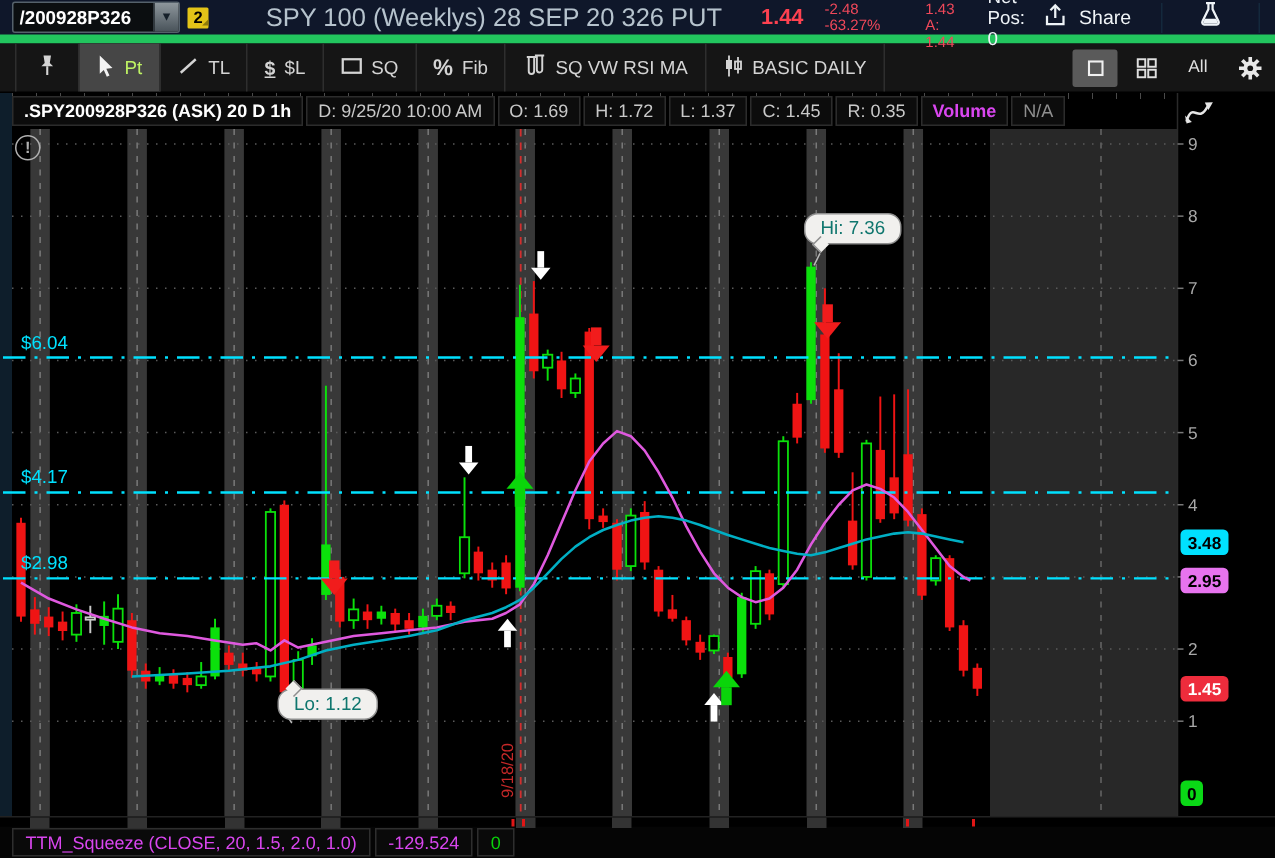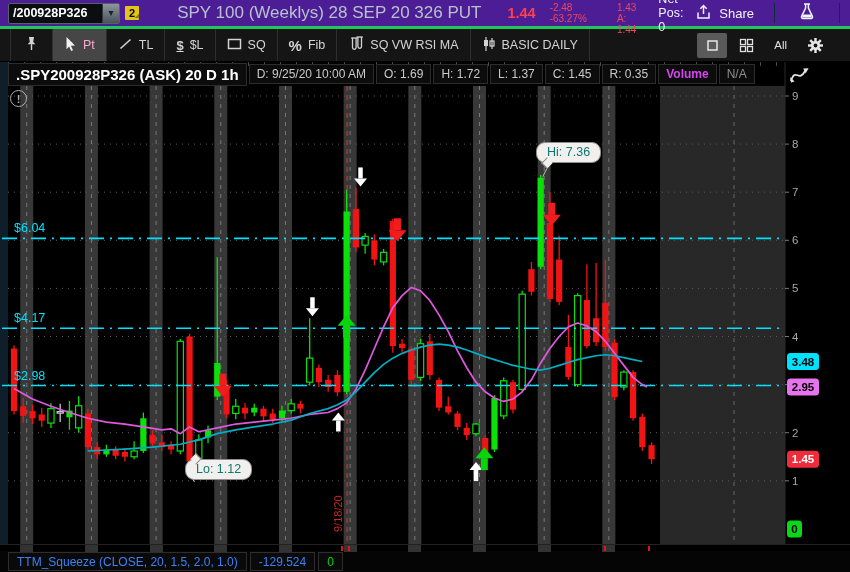--- a/index.html
+++ b/index.html
@@ -1,73 +1,73 @@
 <!DOCTYPE html>
 <html><head>
 <meta charset="utf-8">
 <style>
   html,body{margin:0;padding:0;background:#000;}
   body{width:850px;height:572px;overflow:hidden;font-family:"Liberation Sans",sans-serif;-webkit-font-smoothing:antialiased;}
   *{box-sizing:border-box;}
 
   
-  #topbar{height:29px;background:#4c1d95;display:flex;align-items:center;border-bottom:3px solid #22c55e;color:#c6d2da;}
+  #topbar{height:29px;background:#0f172a;display:flex;align-items:center;border-bottom:6px solid #22c55e;color:#c6d2da;}
   .sym-box{margin-left:8px;height:21px;width:112px;background:#0b0e10;border:1px solid #55616b;display:flex;align-items:center;border-radius:2px;}
   .sym-box input{flex:1;min-width:0;background:transparent;border:none;outline:none;color:#fff;font-weight:bold;font-size:12.5px;padding:0 4px;font-family:"Liberation Sans",sans-serif;}
   .sym-caret{width:17px;height:100%;background:linear-gradient(#8d969c,#49535a);border-left:1px solid #30383e;display:flex;align-items:center;justify-content:center;cursor:pointer;}
   .sym-caret::before{content:"▾";color:#16202a;font-size:10px;line-height:1;}
   .badge2{margin-left:5px;background:#e3c418;color:#000;font-size:11px;font-weight:bold;padding:1px 4px;position:relative;border-radius:1px;}
   .badge2::after{content:"";position:absolute;right:-3px;bottom:-1px;border:3px solid transparent;border-left-color:#8f7b0a;transform:rotate(45deg);}
   .tb-desc{margin-left:38px;font-size:17px;color:#b6c3cd;white-space:nowrap;}
   .tb-last{margin-left:26px;font-size:14.5px;font-weight:bold;color:#fd4150;}
   .tb-2line{margin-left:14px;font-size:10px;line-height:11px;color:#f0485a;text-align:left;}
   .tb-sep{width:1px;height:20px;background:#14293c;margin:0 8px;}
   .tb-netpos{font-size:12.5px;color:#eef3f7;margin-left:6px;}
   .tb-right{margin-left:auto;display:flex;align-items:center;}
   .tb-btn{display:flex;align-items:center;gap:7px;color:#f0f4f7;font-size:13px;padding:0 12px;height:29px;cursor:pointer;}
   .tb-icon-btn{padding:0 16px;height:29px;display:flex;align-items:center;cursor:pointer;}
 
   
   #toolbar{height:33px;background:#151515;display:flex;align-items:stretch;border-bottom:1px solid #000;}
   .tool{display:flex;align-items:center;gap:6px;padding:0 11px;color:#d4d4d4;font-size:12.5px;border-right:1px solid #2e2e2e;cursor:pointer;white-space:nowrap;}
   .tool.first{border-left:1px solid #2e2e2e;margin-left:10px;padding:0 14px;}
-  .tool.selected{background:#464646;color:#f9a8d4;}
+  .tool.selected{background:#464646;color:#bef264;}
   .tool .glyph{font-weight:bold;font-size:13px;}
-  .tool-right{margin-left:auto;display:flex;align-items:center;gap:4px;padding-right:20px;}
+  .tool-right{margin-left:auto;display:flex;align-items:center;gap:4px;padding-right:2px;}
   .sqbtn{width:30px;height:25px;display:flex;align-items:center;justify-content:center;cursor:pointer;border-radius:2px;}
   .sqbtn.hl{background:#5a5a5a;}
   .allbtn{color:#e0e0e0;font-size:11.5px;padding:4px 9px;cursor:pointer;}
 
   
   #chartwrap{position:relative;height:482px;background:#000;}
   #chartsvg{position:absolute;left:0;top:0;}
   #hdr{position:absolute;left:0;top:1px;height:22px;display:flex;align-items:center;z-index:5;font-size:12px;}
   .hseg{background:#0c0c0c;border:1px solid #2c2c2c;padding:2px 7px;margin-right:2px;color:#c9c9c9;white-space:nowrap;}
-  .hseg.title{color:#fff;font-weight:bold;font-size:15px;margin-left:8px;}
+  .hseg.title{color:#fff;font-weight:bold;font-size:12px;margin-left:8px;}
   .hseg.vol{color:#d946ef;font-weight:bold;}
   .hseg.na{color:#8f8f8f;}
   .hseg.study{color:#e06ce8;}
   #corner-icon{position:absolute;left:788px;top:3px;z-index:6;cursor:pointer;}
   #info-icon{position:absolute;left:10px;top:28px;width:17px;height:17px;border:1.6px solid #b0b0b0;border-radius:50%;color:#b0b0b0;z-index:4;display:flex;align-items:center;justify-content:center;}
   #info-icon::before{content:"!";font-weight:bold;font-size:11px;}
   .callout{position:absolute;background:#f1f0ee;border:1px solid #8e8e8e;border-radius:9px;padding:2px 10px 3px 10px;color:#0f766e;font-size:12.5px;z-index:7;white-space:nowrap;}
   .callout::before{content:"";position:absolute;width:7px;height:7px;background:#f1f0ee;border-left:1px solid #8e8e8e;border-bottom:1px solid #8e8e8e;}
   #callout-hi{left:536px;top:80px;}
   #callout-hi::before{left:6px;bottom:-4.6px;transform:rotate(45deg);}
   #callout-lo{left:185px;top:397px;}
   #callout-lo::before{left:6px;top:-4.6px;transform:rotate(-135deg);}
   #timeticks{position:absolute;left:8px;top:0;width:777px;height:4px;background:repeating-linear-gradient(90deg,#4a4a4a 0 1px,transparent 1px 16px);z-index:3;}
 
   
   #ministrip{height:7px;background:#000;position:relative;border-top:1px solid #222;}
   #ministrip .daymark{position:absolute;top:0;width:13px;height:7px;background:#333;}
   #ministrip .redtick{position:absolute;top:1px;width:2px;height:5px;background:#e01616;}
   #studybar{height:21px;background:#050505;display:flex;align-items:center;padding-left:8px;gap:3px;}
   .sbox{border:1px solid #2e2e2e;background:#0a0a0a;height:19px;display:flex;align-items:center;padding:0 8px;font-size:12px;white-space:nowrap;}
-  .sbox.red{color:#3b82f6;}
+  .sbox.red{color:#d946ef;}
   .sbox.green{color:#0ad00a;}
 
   svg text{font-family:"Liberation Sans",sans-serif;}
 </style>
 </head>
 <body>
 
 <div id="topbar">
   <div class="sym-box">
     <input value="/200928P326" style="">

